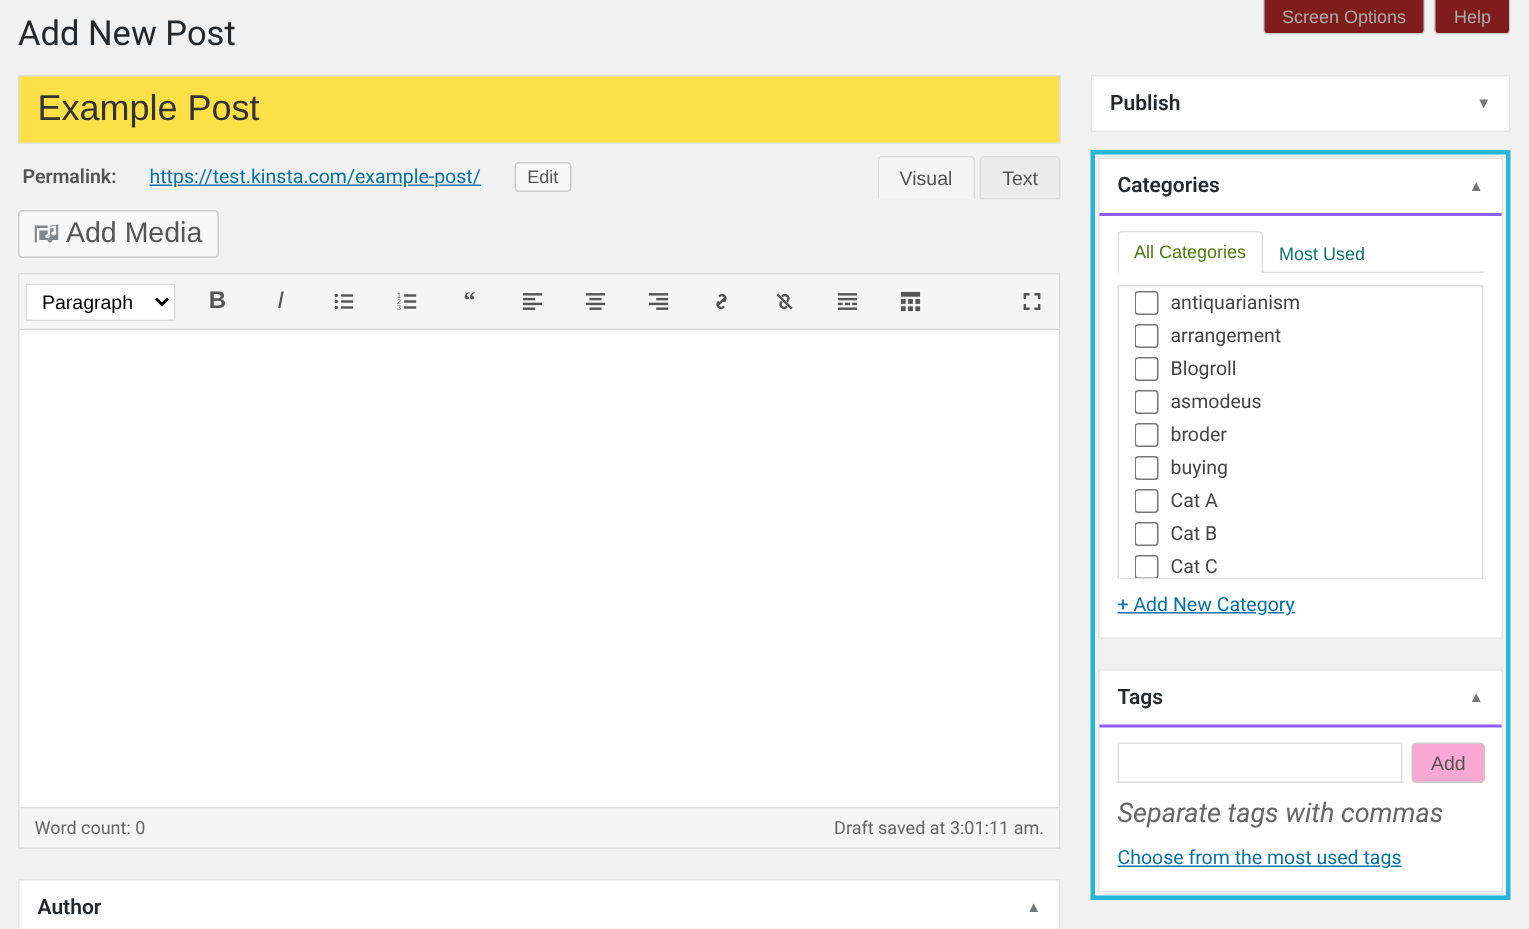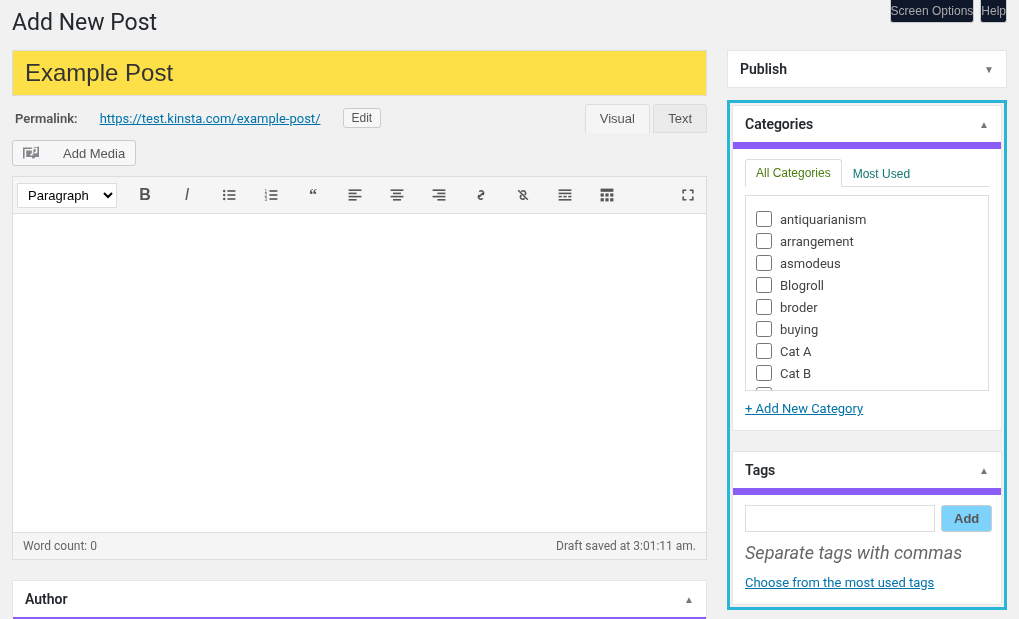--- a/index.html
+++ b/index.html
@@ -1,73 +1,73 @@
 <!DOCTYPE html>
 <html><head>
 <meta charset="utf-8">
 <style>
 * { box-sizing: border-box; margin: 0; padding: 0; }
 body { font-family: -apple-system, BlinkMacSystemFont, "Segoe UI", Roboto, Helvetica, Arial, sans-serif; font-size: 13px; color: #333; background: #f1f1f1; padding: 0; width: 1019px; height: 619px; overflow: hidden; position: relative; }
 
 a { color: #0073aa; text-decoration: underline; cursor: pointer; }
 
 .top-right-buttons { position: absolute; top: 0; right: 12px; display: flex; gap: 6px; }
-.top-right-buttons .btn { background: #0f172a; border: 1px solid #ccc; border-top: none; padding: 4px 0; font-size: 12px; color: #aaa; border-radius: 0 0 3px 3px; cursor: pointer; }
+.top-right-buttons .btn { background: #7f1d1d; border: 1px solid #ccc; border-top: none; padding: 4px 12px; font-size: 12px; color: #aaa; border-radius: 0 0 3px 3px; cursor: pointer; }
 
 .main-wrap { display: flex; gap: 20px; padding: 0 12px; }
 .left-col { flex: 1; min-width: 0; }
 .right-col { width: 280px; }
 
 h1.page-title { font-size: 23px; font-weight: 400; color: #23282d; padding: 9px 12px 14px; }
 
 .title-input { width: 100%; font-size: 24px; padding: 8px 12px; border: 1px solid #ddd; background: #fde047; color: #333; font-weight: 300; }
 
 .permalink-row { padding: 12px 3px; font-size: 13px; color: #555; display: flex; align-items: center; gap: 22px; }
 .permalink-row strong { font-weight: 600; }
 .edit-btn { background: #f7f7f7; border: 1px solid #ccc; border-radius: 3px; padding: 2px 8px; font-size: 12px; cursor: pointer; color: #555; }
 
-.add-media-btn { background: #f7f7f7; border: 1px solid #ccc; border-radius: 3px; padding: 4px 10px; font-size: 13px; cursor: pointer; color: #555; display: inline-flex; align-items: center; gap: 24px; margin-bottom: 10px; }
+.add-media-btn { background: #f7f7f7; border: 1px solid #ccc; border-radius: 3px; padding: 4px 10px; font-size: 19px; cursor: pointer; color: #555; display: inline-flex; align-items: center; gap: 5px; margin-bottom: 10px; }
 .add-media-btn svg { width: 16px; height: 16px; fill: #82878c; }
 
 .editor-tabs { float: right; margin-top: -36px; }
 .editor-tab { background: #ebebeb; border: 1px solid #ddd; padding: 6px 14px; font-size: 13px; color: #555; cursor: pointer; border-radius: 3px 3px 0 0; }
 .editor-tab.active { background: #f5f5f5; border-bottom-color: #f5f5f5; }
 
 .editor-toolbar { background: #f5f5f5; border: 1px solid #ddd; padding: 4px; display: flex; align-items: center; gap: 14px; border-bottom: none; }
 .format-select { padding: 3px 6px; font-size: 13px; border: 1px solid #ddd; background: #fff; min-width: 100px; cursor: pointer; }
 .tb-btn { width: 28px; height: 28px; display: inline-flex; align-items: center; justify-content: center; color: #555; cursor: pointer; background: transparent; border: none; font-size: 16px; }
 .tb-spacer { flex: 1; }
 
 .editor-content { background: #fff; border: 1px solid #ddd; min-height: 320px; }
 
 .editor-footer { background: #f5f5f5; border: 1px solid #ddd; border-top: none; display: flex; justify-content: space-between; padding: 6px 10px; color: #666; font-size: 12px; }
 
 .metabox { background: #fff; border: 1px solid #e5e5e5; margin-bottom: 20px; }
-.metabox-header { padding: 10px 12px; font-size: 14px; font-weight: 600; color: #23282d; display: flex; justify-content: space-between; align-items: center; cursor: pointer; border-bottom: 7px solid #8b5cf6; }
+.metabox-header { padding: 10px 12px; font-size: 14px; font-weight: 600; color: #23282d; display: flex; justify-content: space-between; align-items: center; cursor: pointer; border-bottom: 2px solid #8b5cf6; }
 .metabox-header.publish-header { border-bottom: none; }
 .metabox-toggle { font-size: 10px; color: #72777c; }
 .metabox-body { padding: 10px 12px 14px; font-size: 13px; }
 
 .highlight-box { border: 3px solid #28b5d8; padding: 2px 2px 2px 2px; }
 
 .cat-tabs { display: flex; border-bottom: 1px solid #ddd; margin-bottom: 8px; }
 .cat-tab { padding: 6px 10px; font-size: 12px; color: #0f766e; cursor: pointer; border: 1px solid transparent; border-bottom: none; background: transparent; margin-bottom: -1px; }
 .cat-tab.active { color: #4d7c0f; border-color: #ddd; border-bottom: 1px solid #fff; background: #fff; border-radius: 3px 3px 0 0; }
 
 .cat-list-wrap { position: relative; }
-.cat-list { max-height: 196px; overflow-y: scroll; border: 1px solid #ddd; padding: 12px 10px; background: #fff; }
+.cat-list { max-height: 196px; overflow-y: scroll; border: 1px solid #ddd; padding: 0 10px; background: #fff; }
 .cat-item { display: flex; align-items: center; gap: 8px; padding: 3px 0; font-size: 13px; color: #444; }
 .cat-item input { width: 16px; height: 16px; cursor: pointer; }
 .cat-item label { cursor: pointer; }
 
 .add-new-cat { display: block; margin-top: 10px; font-size: 13px; }
 
 .tags-input-row { display: flex; gap: 6px; }
 .tags-input { flex: 1; border: 1px solid #ddd; padding: 5px 6px; font-size: 13px; }
-.tags-add-btn { background: #7dd3fc; border: 1px solid #ccc; border-radius: 3px; padding: 4px 12px; font-size: 13px; cursor: pointer; color: #555; font-weight: bold; }
+.tags-add-btn { background: #f9a8d4; border: 1px solid #ccc; border-radius: 3px; padding: 4px 12px; font-size: 13px; cursor: pointer; color: #555; }
 .tags-hint { font-style: italic; color: #666; margin-top: 10px; font-size: 18px; }
 .tags-link { display: block; margin-top: 12px; font-size: 13px; }
 
 .author-box { margin-top: 20px; }
 </style>
 </head>
 <body>
 
 <div class="top-right-buttons">
   <button class="btn">Screen Options</button>
@@ -235,25 +235,25 @@
                 <div class="cat-item">
                   <input type="checkbox" style="">
                   <label>antiquarianism</label>
                 </div>
                 <div class="cat-item">
                   <input type="checkbox" style="">
                   <label>arrangement</label>
                 </div>
                 <div class="cat-item">
                   <input type="checkbox" style="">
+                  <label>Blogroll</label>
+                </div>
+                <div class="cat-item">
+                  <input type="checkbox" style="">
                   <label>asmodeus</label>
-                </div>
-                <div class="cat-item">
-                  <input type="checkbox" style="">
-                  <label>Blogroll</label>
                 </div>
                 <div class="cat-item">
                   <input type="checkbox" style="">
                   <label>broder</label>
                 </div>
                 <div class="cat-item">
                   <input type="checkbox" style="">
                   <label>buying</label>
                 </div>
                 <div class="cat-item">

